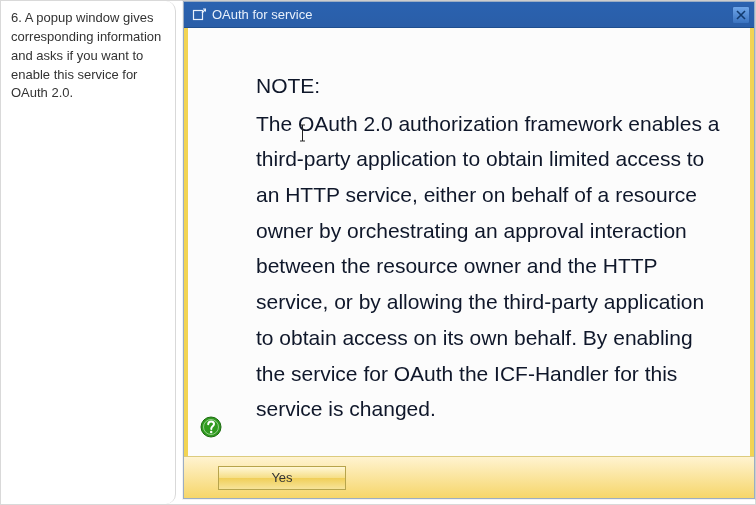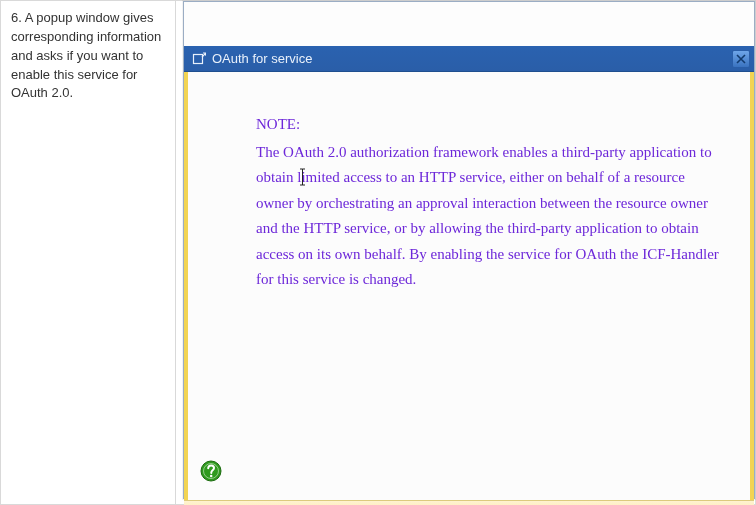--- a/index.html
+++ b/index.html
@@ -1,28 +1,28 @@
 <!DOCTYPE html>
 <html><head>
   <meta charset="utf-8">
   <style>
     * { box-sizing: border-box; margin: 0; padding: 0; }
     html, body { width: 756px; height: 505px; font-family: Arial, Helvetica, sans-serif; background: #fff; overflow: hidden; }
     .outer { display: flex; width: 756px; height: 505px; border: 1px solid #d9d9d9; }
-    .sidebar { width: 175px; border-right: 1px solid #d9d9d9; padding: 8px 10px; font-size: 13px; line-height: 1.45; color: #333; background: #fff; }
+    .sidebar { width: 175px; border-right: 1px solid #d9d9d9; padding: 8px 10px; font-size: 13px; line-height: 1.45; color: #333; background: #fff; border-radius: 10px; }
     .sidebar p { margin-bottom: 14px; }
     .content { flex: 1; position: relative; background: #fff; }
     .dialog { position: absolute; left: 7px; top: 0; width: 572px; height: 498px; background: #fdfdfd; border: 1px solid #9badc4; box-shadow: 0 0 0 1px rgba(0,0,0,0.05); }
-    .titlebar { height: 26px; background: linear-gradient(#2a62b0, #2a5ea8); color: #fff; display: flex; align-items: center; padding: 0 4px 0 8px; font-size: 13px; border-bottom: 1px solid #1f4f8f; margin-top: 44px; }
+    .titlebar { height: 26px; background: linear-gradient(#2a62b0, #2a5ea8); color: #fff; display: flex; align-items: center; padding: 0 4px 0 8px; font-size: 13px; border-bottom: 1px solid #1f4f8f; }
     .titlebar .tb-icon { margin-right: 6px; display: inline-flex; }
     .titlebar .tb-title { flex: 1; color: #e8f0fb; }
     .titlebar .tb-close { width: 18px; height: 18px; background: linear-gradient(#6ea5e8, #3a73c0); border: 1px solid #2a5ea8; border-radius: 2px; display: flex; align-items: center; justify-content: center; cursor: pointer; }
     .titlebar .tb-close svg { display: block; }
     .dialog-body { position: relative; background: #fcfcfc; padding: 0; height: calc(100% - 68px); border-left: 4px solid #f2d453; border-right: 4px solid #f2d453; }
-    .body-inner { padding: 40px 28px 10px 68px; font-size: 15px; line-height: 1.7; color: #6d28d9; font-family: Liberation Serif, serif; }
+    .body-inner { padding: 40px 28px 10px 68px; font-size: 21px; line-height: 1.7; color: #0f172a; }
     .body-inner .note-label { margin-bottom: 2px; }
     .body-inner .note-text { margin-bottom: 28px; }
     .body-inner .question { }
     .question-icon { position: absolute; left: 12px; bottom: 18px; width: 22px; height: 22px; }
     .footer { height: 42px; background: linear-gradient(#fff3d0, #f6d66a); border-top: 1px solid #dccb7e; display: flex; align-items: center; padding-left: 34px; }
     .btn { width: 128px; height: 24px; margin-right: 4px; background: linear-gradient(#fff7d6, #f6df88 48%, #f0cf5a 52%, #f7e49a); border: 1px solid #b7a44c; font-size: 13px; color: #333; cursor: pointer; display: inline-flex; align-items: center; justify-content: center; position: relative; }
     .corner-tl, .corner-tr, .corner-bl, .corner-br { position: absolute; width: 6px; height: 6px; border: 1px solid #c74a3c; }
     .corner-tl { top: -1px; left: -1px; border-right: none; border-bottom: none; }
     .corner-tr { top: -1px; right: -1px; border-left: none; border-bottom: none; }
     .corner-bl { bottom: -1px; left: -1px; border-right: none; border-top: none; }

